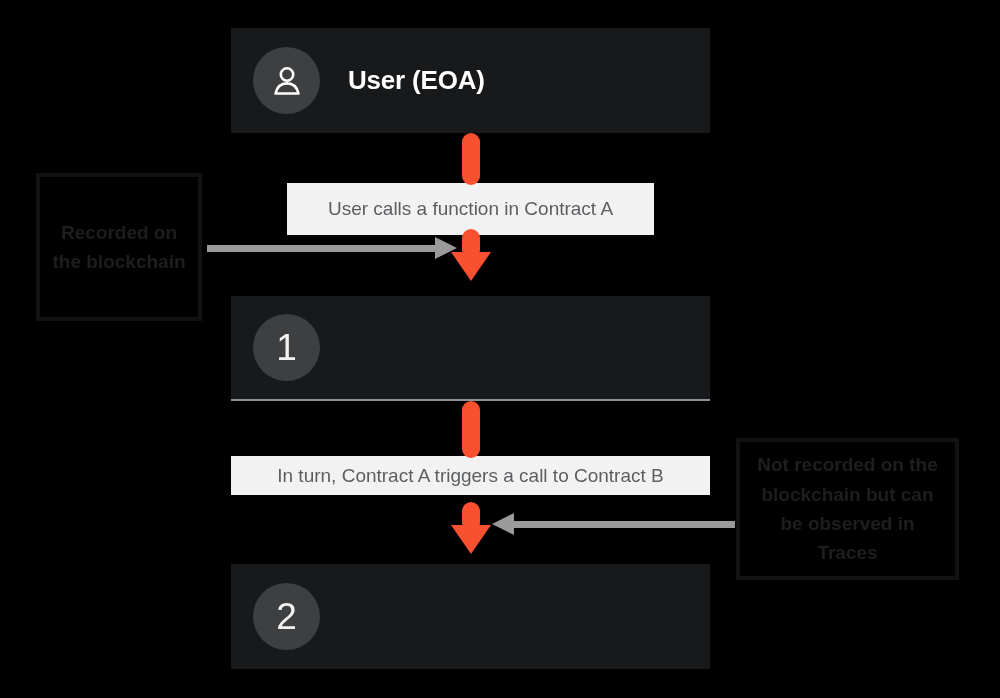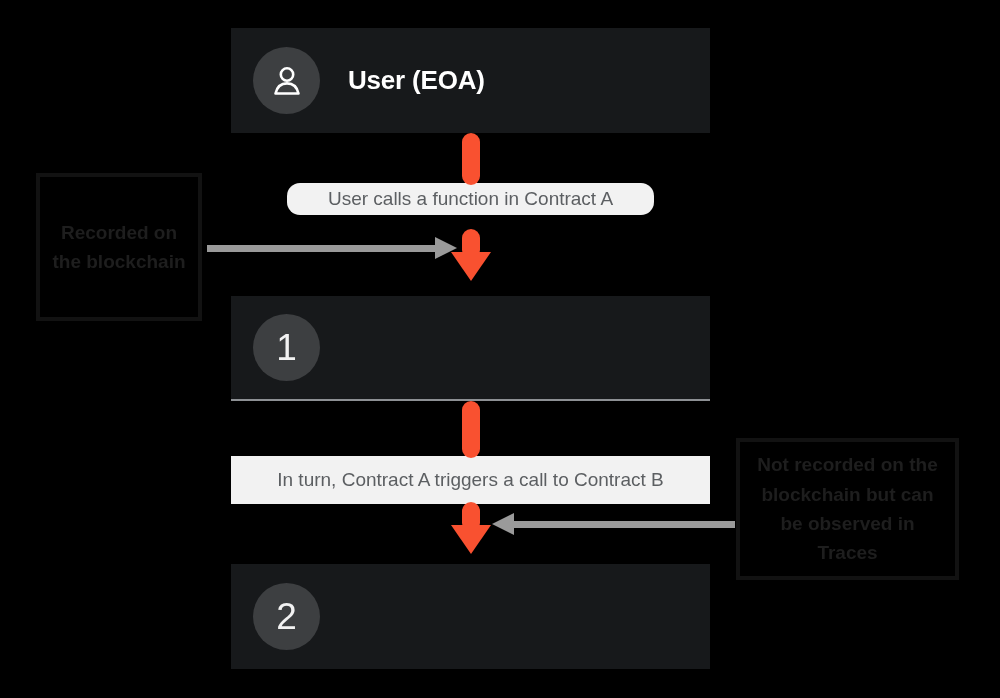--- a/index.html
+++ b/index.html
@@ -66,22 +66,22 @@
     background: #f2f2f2;
     color: #5c5f62;
     font-size: 19px;
     display: flex;
     align-items: center;
     justify-content: center;
     box-sizing: border-box;
     padding: 0 18px;
     white-space: nowrap;
   }
-  .step-label.label-1 { left: 287px; top: 183px; width: 367px; height: 32px; border-radius: 13px; }
-  .step-label.label-2 { left: 231px; top: 456px; width: 479px; height: 48px; }
+  .step-label.label-1 { left: 287px; top: 183px; width: 367px; height: 52px; }
+  .step-label.label-2 { left: 231px; top: 456px; width: 479px; height: 39px; }
 
   
   .arrow-orange {
     position: absolute;
     left: 462px;
     width: 18px;
   }
   .arrow-seg {
     position: absolute;
     left: 0;

